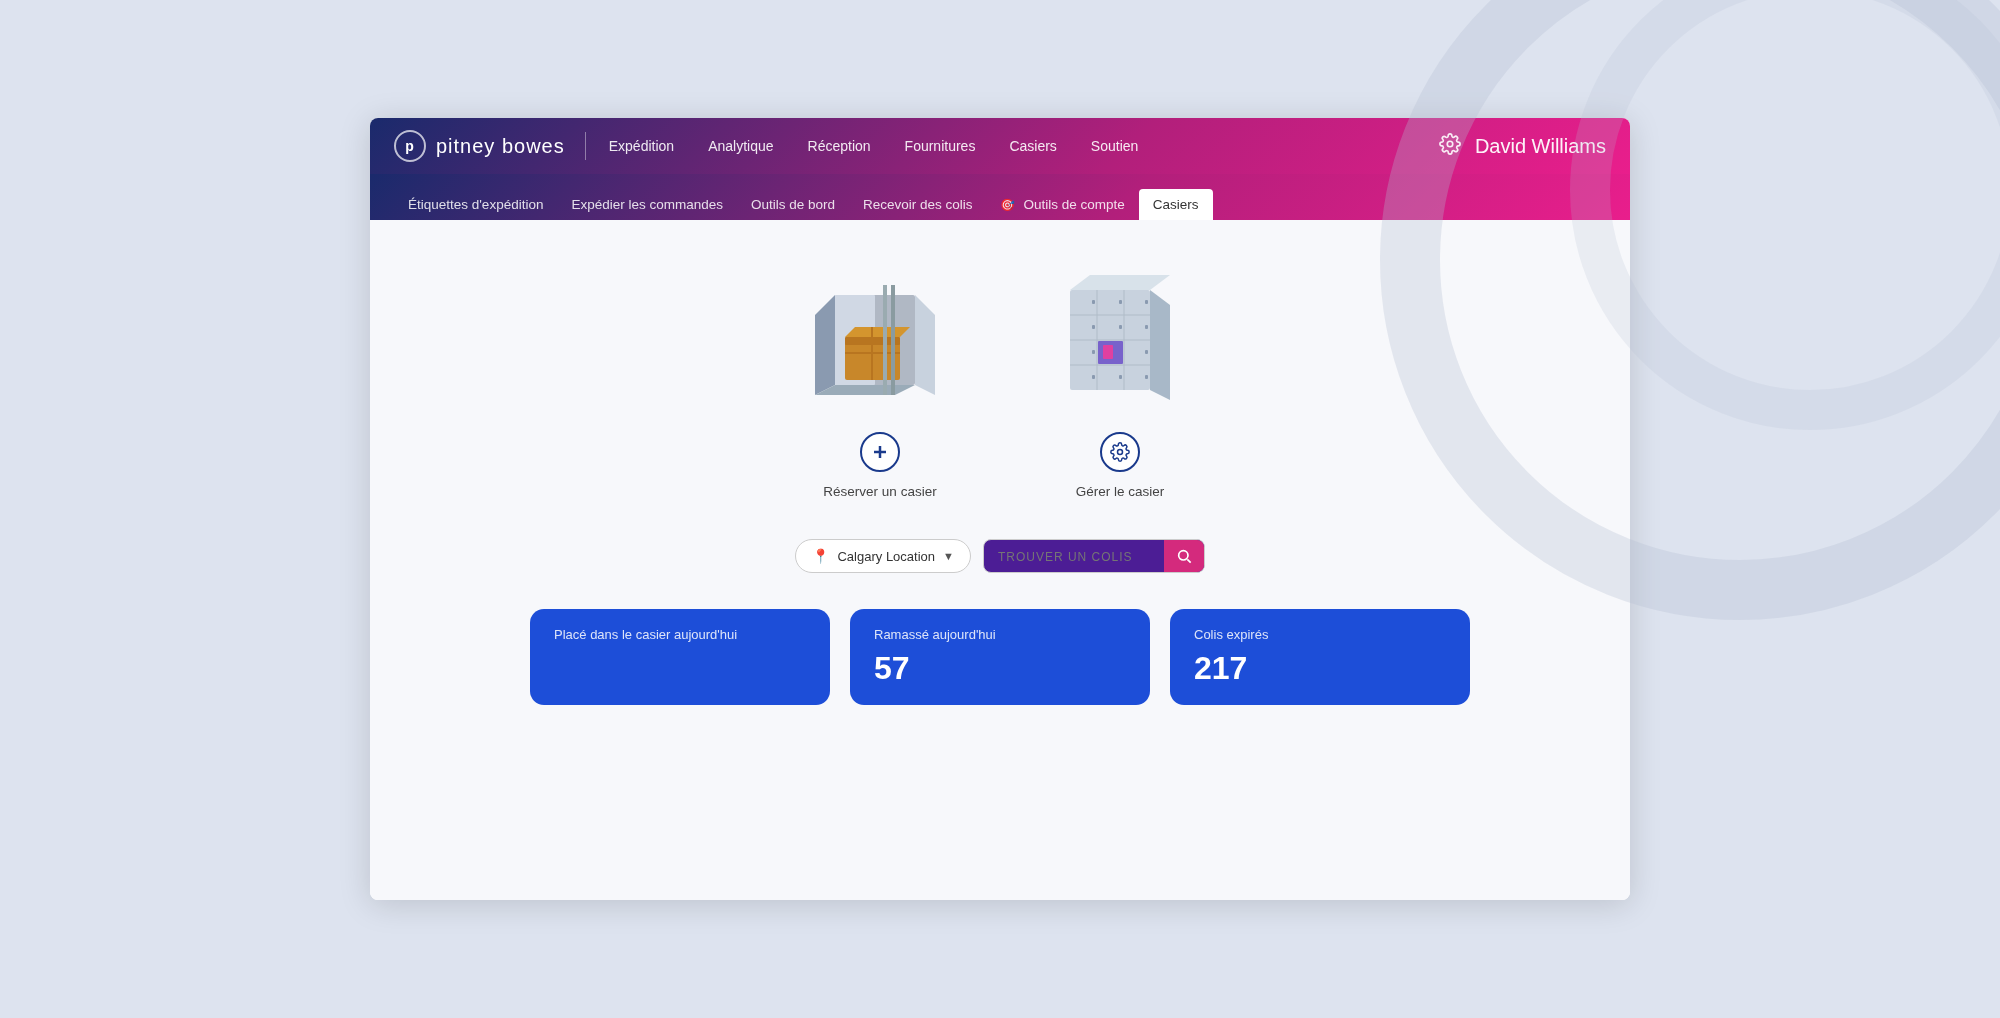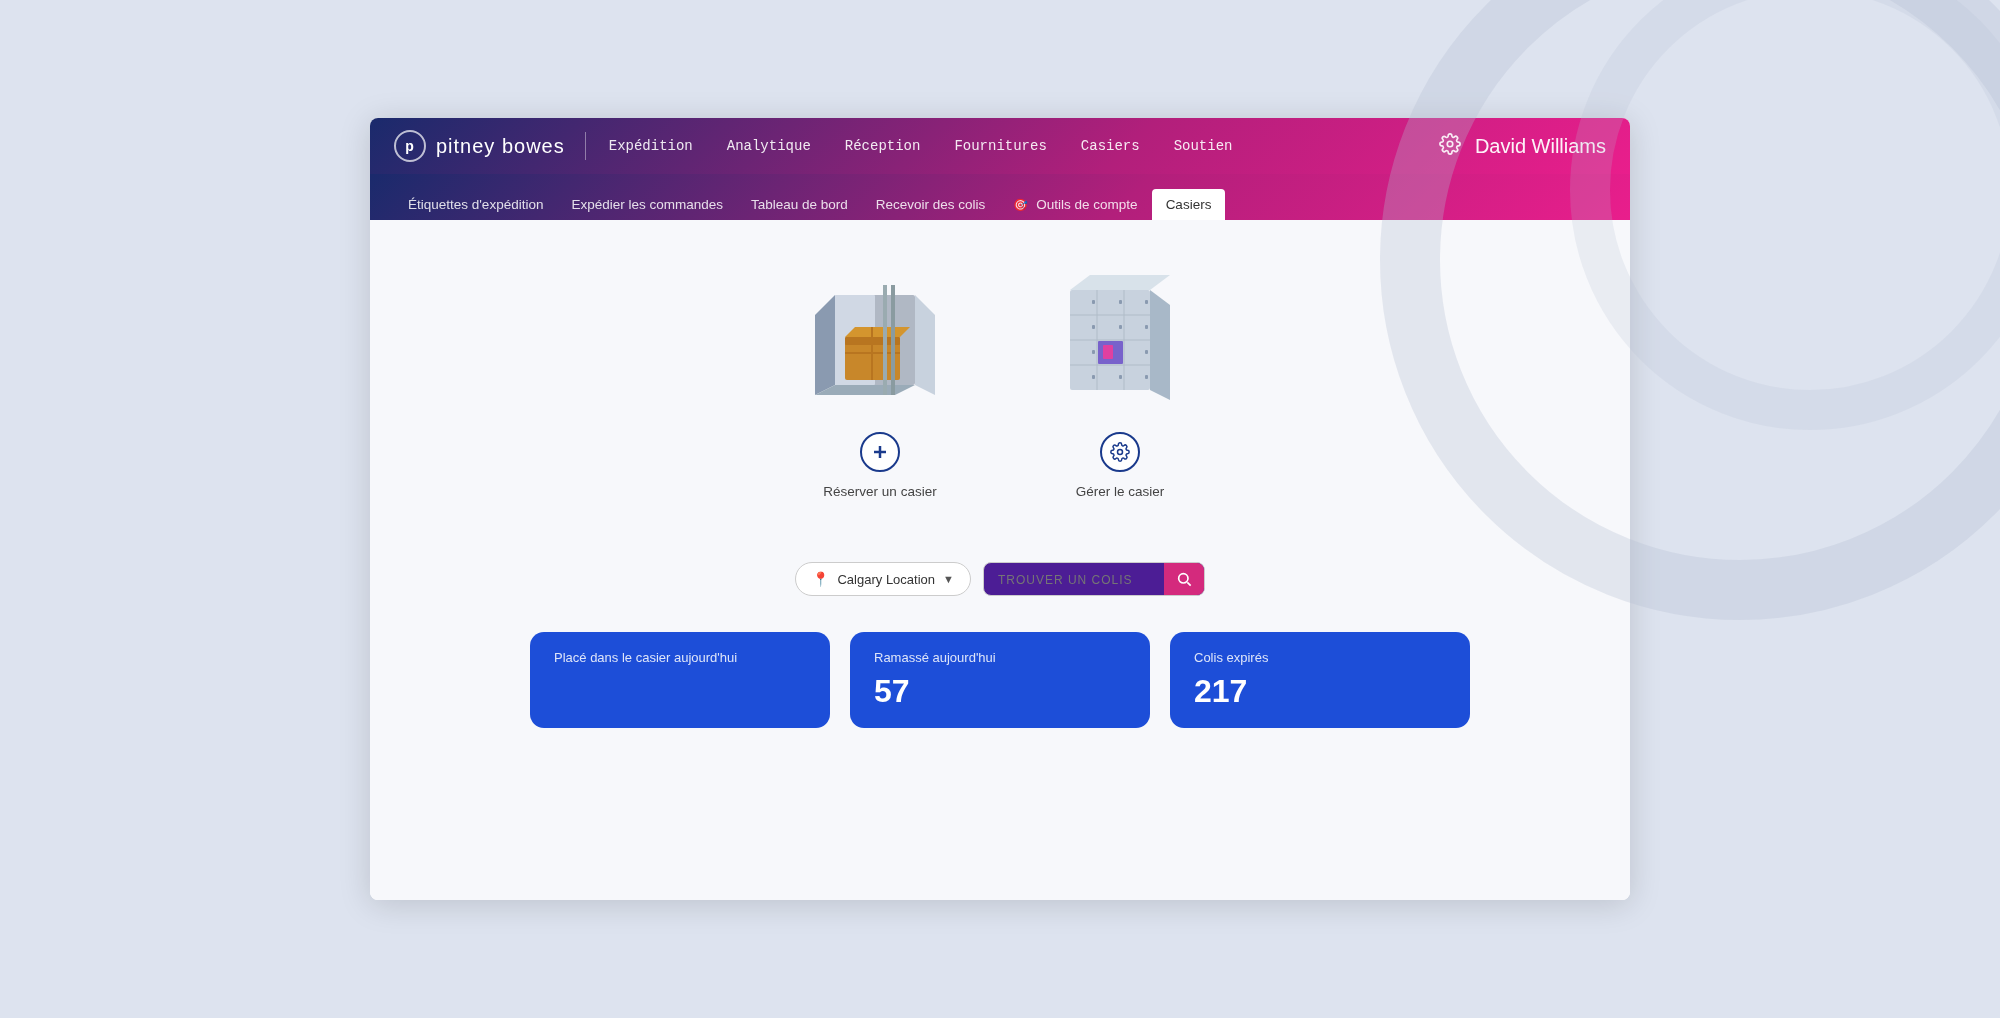--- a/index.html
+++ b/index.html
@@ -78,21 +78,20 @@
       display: flex;
       gap: 28px;
       flex: 1;
     }
     .top-nav-item {
       color: rgba(255,255,255,0.9);
       font-size: 14px;
       cursor: pointer;
       padding: 4px 3px;
       text-decoration: none;
-      font-family: Liberation Mono, monospace;
     }
     .top-nav-right {
       display: flex;
       align-items: center;
       gap: 14px;
       color: white;
     }
     .settings-icon-btn {
       cursor: pointer;
       font-size: 20px;
@@ -130,21 +129,21 @@
     .main-content {
       background: #f7f8fb;
       min-height: 680px;
       padding: 40px 60px;
     }
     
     .action-cards {
       display: flex;
       justify-content: center;
       gap: 80px;
-      margin-bottom: 63px;
+      margin-bottom: 40px;
     }
     .action-card {
       display: flex;
       flex-direction: column;
       align-items: center;
       gap: 12px;
       cursor: pointer;
     }
     .action-card-icon-area {
       width: 160px;
@@ -286,21 +285,21 @@
   </nav>
 
   <nav class="sub-nav">
     <div class="sub-nav-item">
       <span>Étiquettes d'expédition</span>
     </div>
     <div class="sub-nav-item">
       <span>Expédier les commandes</span>
     </div>
     <div class="sub-nav-item">
-      <span>Tableau de bord</span>
+      <span>Outils de bord</span>
     </div>
     <div class="sub-nav-item">
       <span>Recevoir des colis</span>
     </div>
     <div class="sub-nav-item">
       <span style="font-size:12px; margin-right:2px;">🎯</span>
       <span>Outils de compte</span>
     </div>
     <div class="sub-nav-item active">
       <span>Casiers</span>

